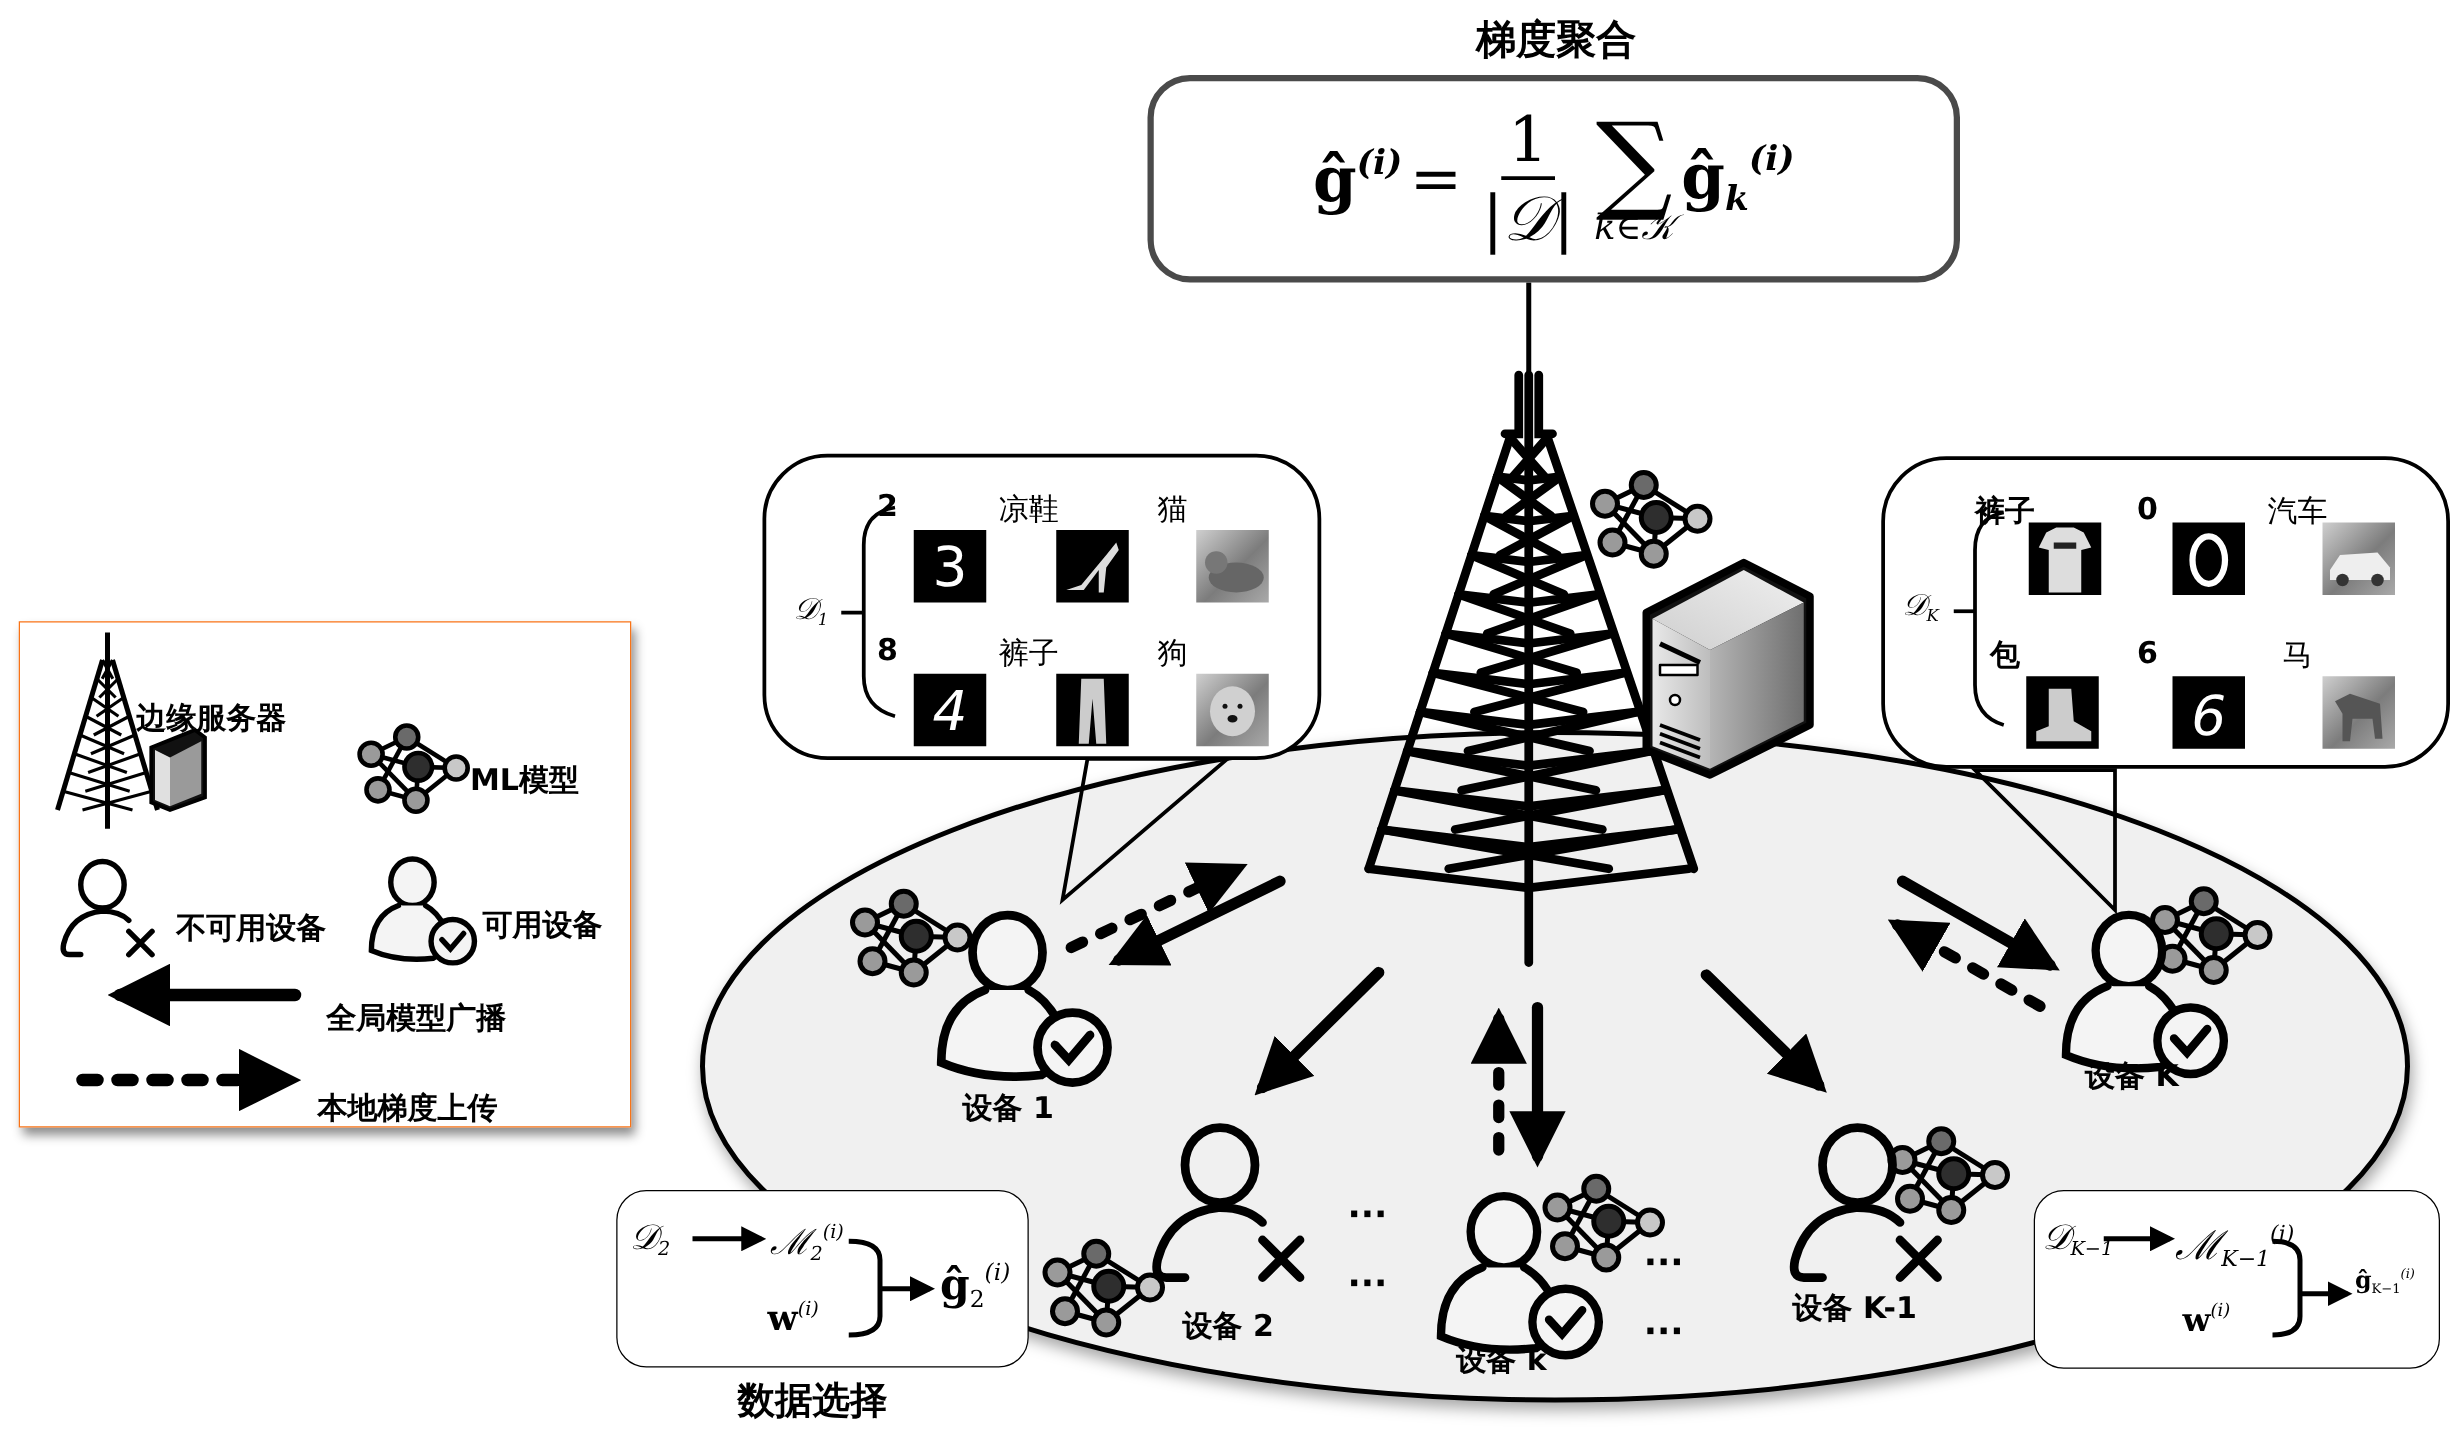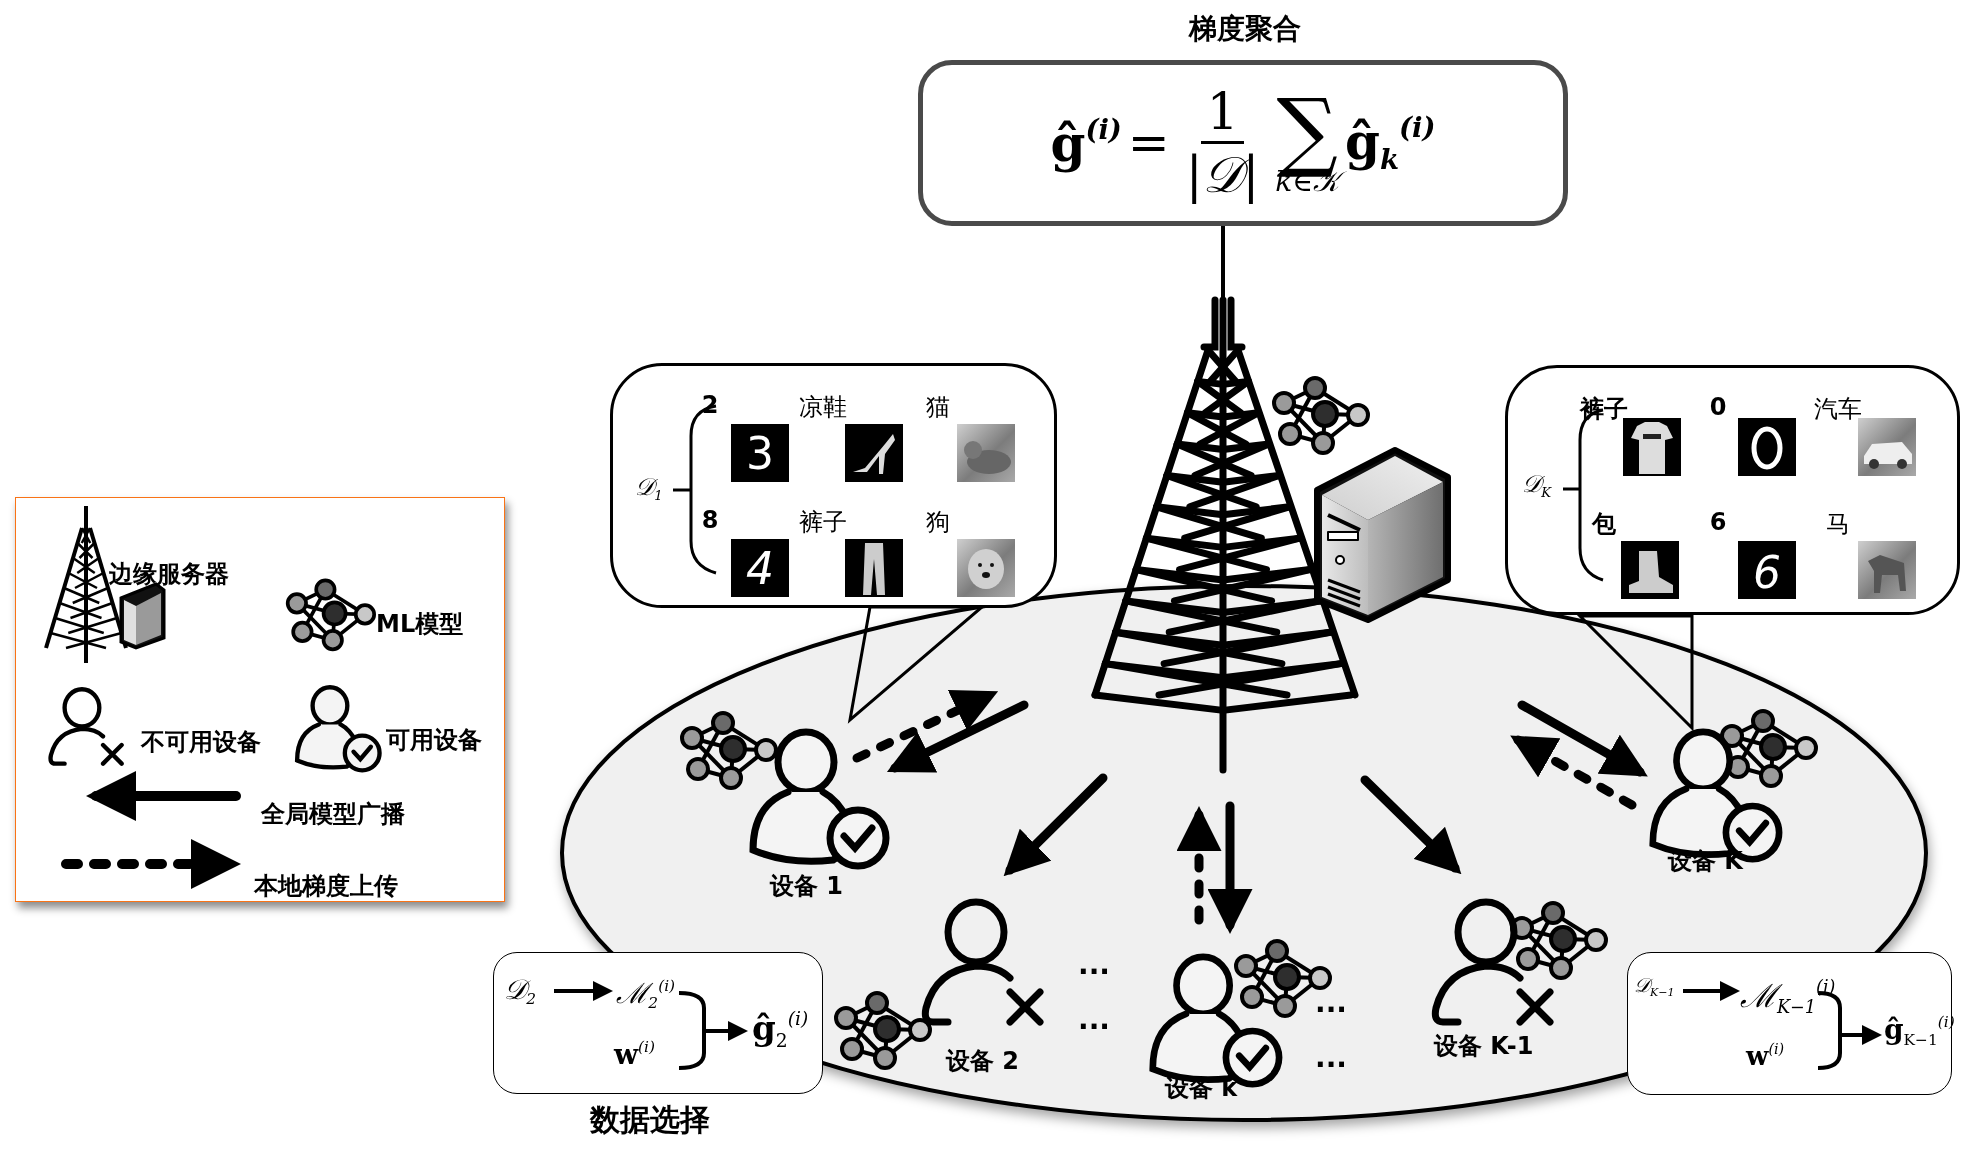--- a/index.html
+++ b/index.html
@@ -7,21 +7,21 @@
          font-family:"DejaVu Sans", sans-serif; color:#000; }
   .abs { position:absolute; }
   svg.stage { position:absolute; left:0; top:0; }
   .label { position:absolute; white-space:nowrap; font-weight:bold; font-size:24px; }
   .sub { font-size:0.55em; vertical-align:-0.35em; }
   .sup { font-size:0.55em; vertical-align:0.8em; }
   .math-it { font-style:italic; }
   .bold { font-weight:bold; }
 
   
-  .formula-title { left:1165px; top:10px; width:160px; text-align:center; font-size:28px; font-weight:bold; }
+  .formula-title { left:1165px; top:10px; width:160px; text-align:center; font-size:32px; font-weight:bold; }
   .formula-box { left:918px; top:60px; width:650px; height:166px; border:5px solid #4a4a4a; border-radius:34px; box-sizing:border-box; background:#fff; }
   .formula { position:absolute; left:0; top:0; width:100%; height:100%; display:flex; align-items:center; justify-content:center; font-family:"DejaVu Serif", serif; font-size:50px; gap:6px; }
   .frac { display:inline-flex; flex-direction:column; align-items:center; margin:0 4px; }
   .frac .num { padding:0 6px 4px; border-bottom:3px solid #000; line-height:1; }
   .frac .den { padding:6px 6px 0; line-height:1; }
   .sigma { display:inline-flex; flex-direction:column; align-items:center; line-height:0.9; }
   .sigma .big { font-size:86px; }
   .sigma .lim { font-size:28px; font-style:italic; }
 
   
@@ -503,17 +503,17 @@
   <span class="sel-math bold" style="left:258px;top:55px;font-size:34px"><span>ĝ</span><span class="sub" style="font-weight:normal">2</span><span class="sup math-it" style="font-weight:normal">(i)</span></span>
 </div>
 <span class="label" style="left:590px;top:1100px;font-size:30px">数据选择</span>
 
 <div class="sel-box" style="left:1627px;top:952px;width:325px;height:143px;">
   <svg class="abs" style="left:0;top:0" width="315" height="133">
     <line x1="55" y1="38" x2="108" y2="38" stroke="#000" stroke-width="4" marker-end="url(#ah)"></line>
     <path d="M190,40 Q212,40 212,55 L212,100 Q212,115 190,115" fill="none" stroke="#000" stroke-width="4"></path>
     <line x1="212" y1="82" x2="250" y2="82" stroke="#000" stroke-width="4" marker-end="url(#ah)"></line>
   </svg>
-  <span class="sel-math math-it" style="left:6px;top:20px;font-size:20px"><span>𝒟</span><span class="sub">K−1</span></span>
+  <span class="sel-math math-it" style="left:6px;top:20px;font-size:28px"><span>𝒟</span><span class="sub">K−1</span></span>
   <span class="sel-math math-it" style="left:112px;top:20px;font-size:32px"><span>ℳ</span><span class="sub">K−1</span><span class="sup">(i)</span></span>
   <span class="sel-math bold" style="left:118px;top:88px;font-size:26px"><span>w</span><span class="sup math-it" style="font-weight:normal">(i)</span></span>
-  <span class="sel-math bold" style="left:256px;top:60px;font-size:28px"><span>ĝ</span><span class="sub" style="font-weight:normal">K−1</span><span class="sup math-it" style="font-weight:normal">(i)</span></span>
+  <span class="sel-math bold" style="left:256px;top:60px;font-size:19px"><span>ĝ</span><span class="sub" style="font-weight:normal">K−1</span><span class="sup math-it" style="font-weight:normal">(i)</span></span>
 </div>
 
 </body></html>

